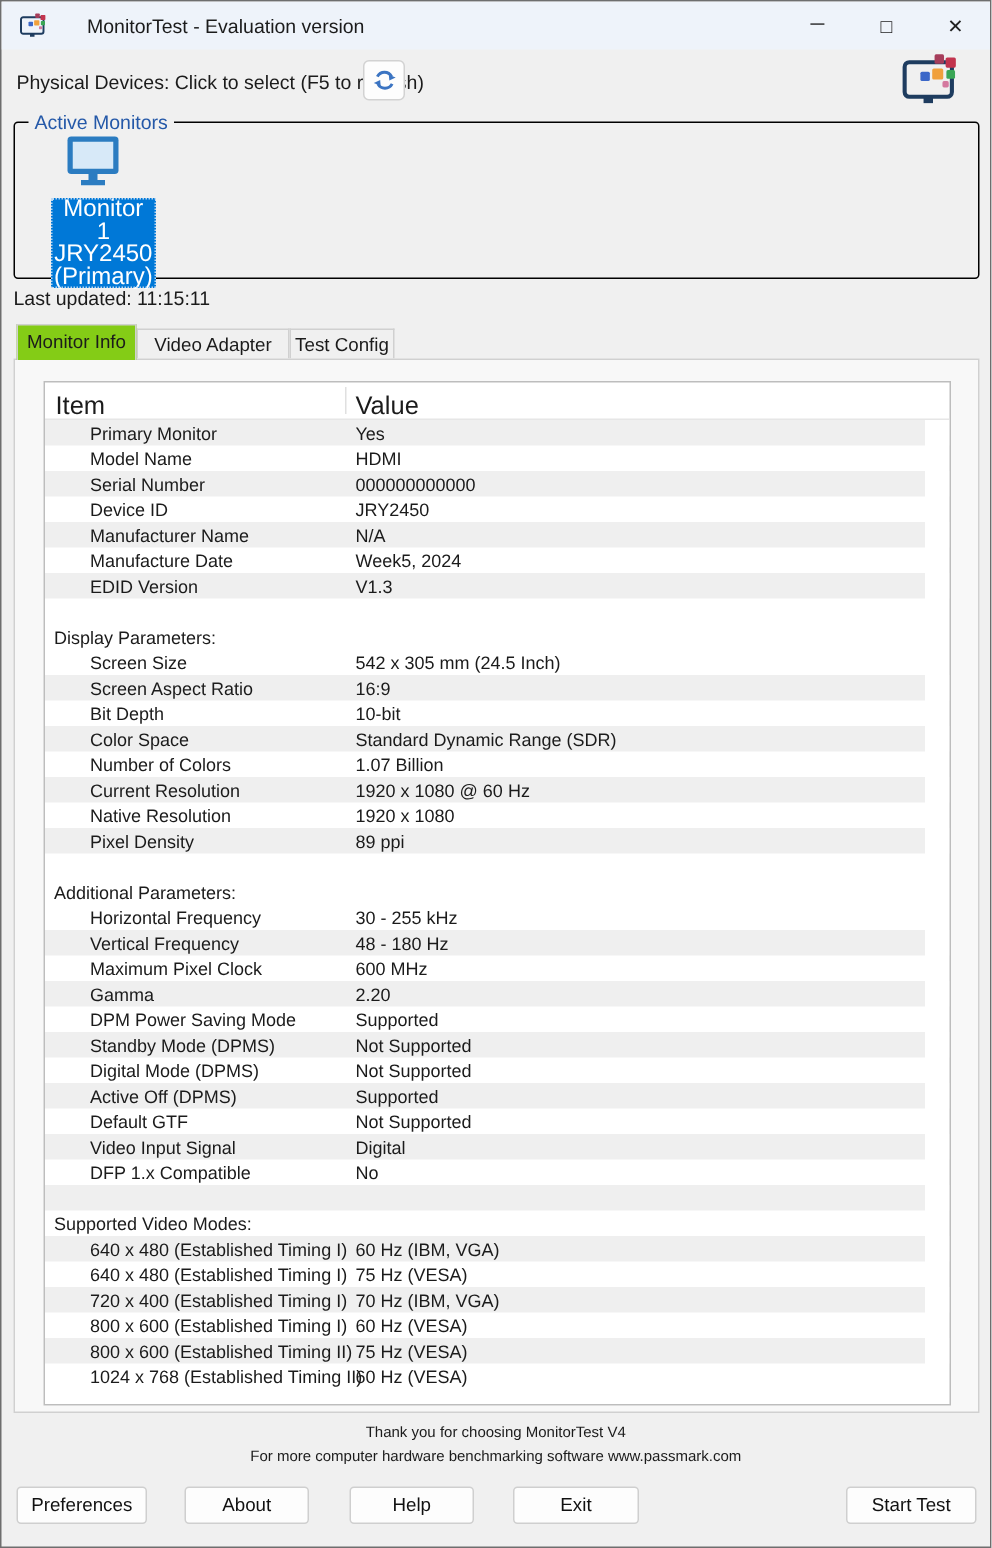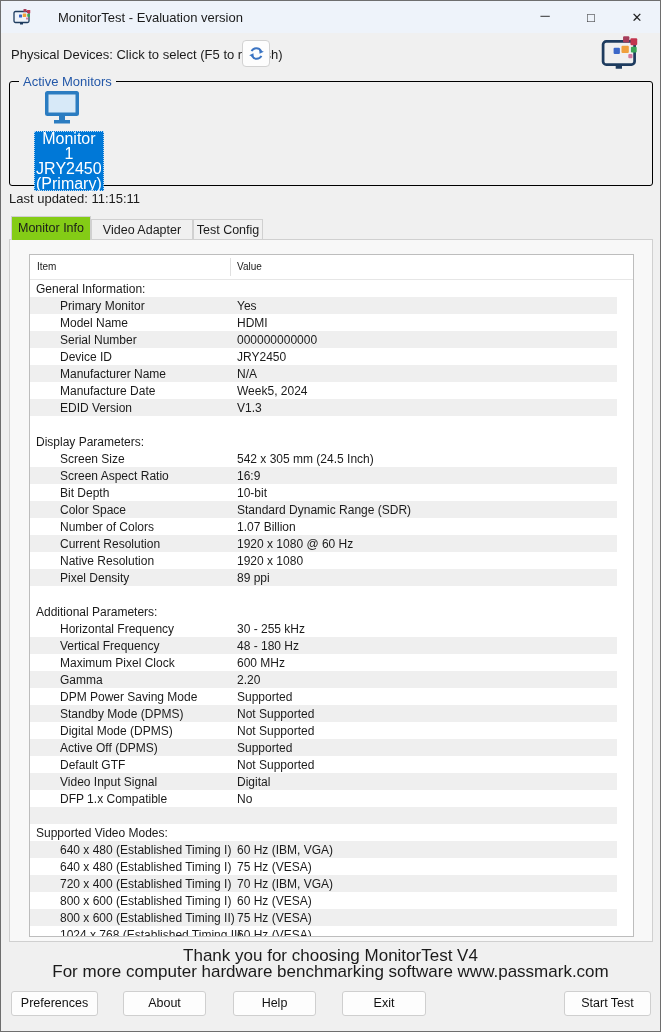--- a/index.html
+++ b/index.html
@@ -62,34 +62,34 @@
   .tab3 { left:184px; width:70px; }
   
   .panel {
     position:absolute; left:8px; top:238px; width:644px; height:703px;
     background:#f8f8f8; border:1px solid #d0d0d0; z-index:2;
   }
   .info-table {
     position:absolute; left:19px; top:14px; width:605px; height:683px;
     background:#fff; border:1px solid #bdbdbd; overflow:hidden;
   }
-  .thead { position:relative; height:25px; border-bottom:1px solid #e6e6e6; font-size:10px; }
+  .thead { position:relative; height:25px; border-bottom:1px solid #e6e6e6; font-size:17px; }
   .thead .h-item  { position:absolute; left:7px;  top:6px; }
   .thead .h-value { position:absolute; left:207px; top:6px; }
   .thead .h-sep   { position:absolute; left:200px; top:3px; bottom:3px; width:1px; background:#e0e0e0; }
   .tbody { position:relative; height:656px; overflow:hidden; }
   .trow { position:relative; height:17px; font-size:12px; }
   .trow.shaded {
     background:linear-gradient(to right, #efefef 0, #efefef calc(100% - 16px), #ffffff calc(100% - 16px));
   }
   .trow .ci { position:absolute; left:30px; top:2px; white-space:nowrap; }
   .trow .ci.sec { left:6px; }
   .trow .cv { position:absolute; left:207px; top:2px; white-space:nowrap; }
   
-  .footer { position:absolute; left:0; right:0; top:947px; text-align:center; font-size:17px; line-height:16px; }
+  .footer { position:absolute; left:0; right:0; top:947px; text-align:center; font-size:10px; line-height:16px; }
   .btnbar { position:absolute; left:0; right:0; top:990px; height:25px; }
   .btn {
     position:absolute; height:25px; background:#fdfdfd; border:1px solid #cfcfcf;
     border-radius:3px; font-size:12.5px; text-align:center; line-height:23px; color:#111;
   }
   .btn-preferences { left:10px;  width:87px; }
   .btn-about       { left:122px; width:83px; }
   .btn-help        { left:232px; width:83px; }
   .btn-exit        { left:341px; width:84px; }
   .btn-start       { right:9px;  width:87px;margin-left:27px; }
@@ -170,23 +170,20 @@
   </div>
 
   <div class="panel">
     <div class="info-table">
       <div class="thead">
         <span class="h-item">Item</span>
         <span class="h-sep"></span>
         <span class="h-value">Value</span>
       </div>
       <div class="tbody">
-          <div class="trow">
-            <span class="ci sec">General Information:</span>
-          </div>
           <div class="trow shaded">
             <span class="ci">Primary Monitor</span>
             <span class="cv">Yes</span>
           </div>
           <div class="trow">
             <span class="ci">Model Name</span>
             <span class="cv">HDMI</span>
           </div>
           <div class="trow shaded">
             <span class="ci">Serial Number</span>

